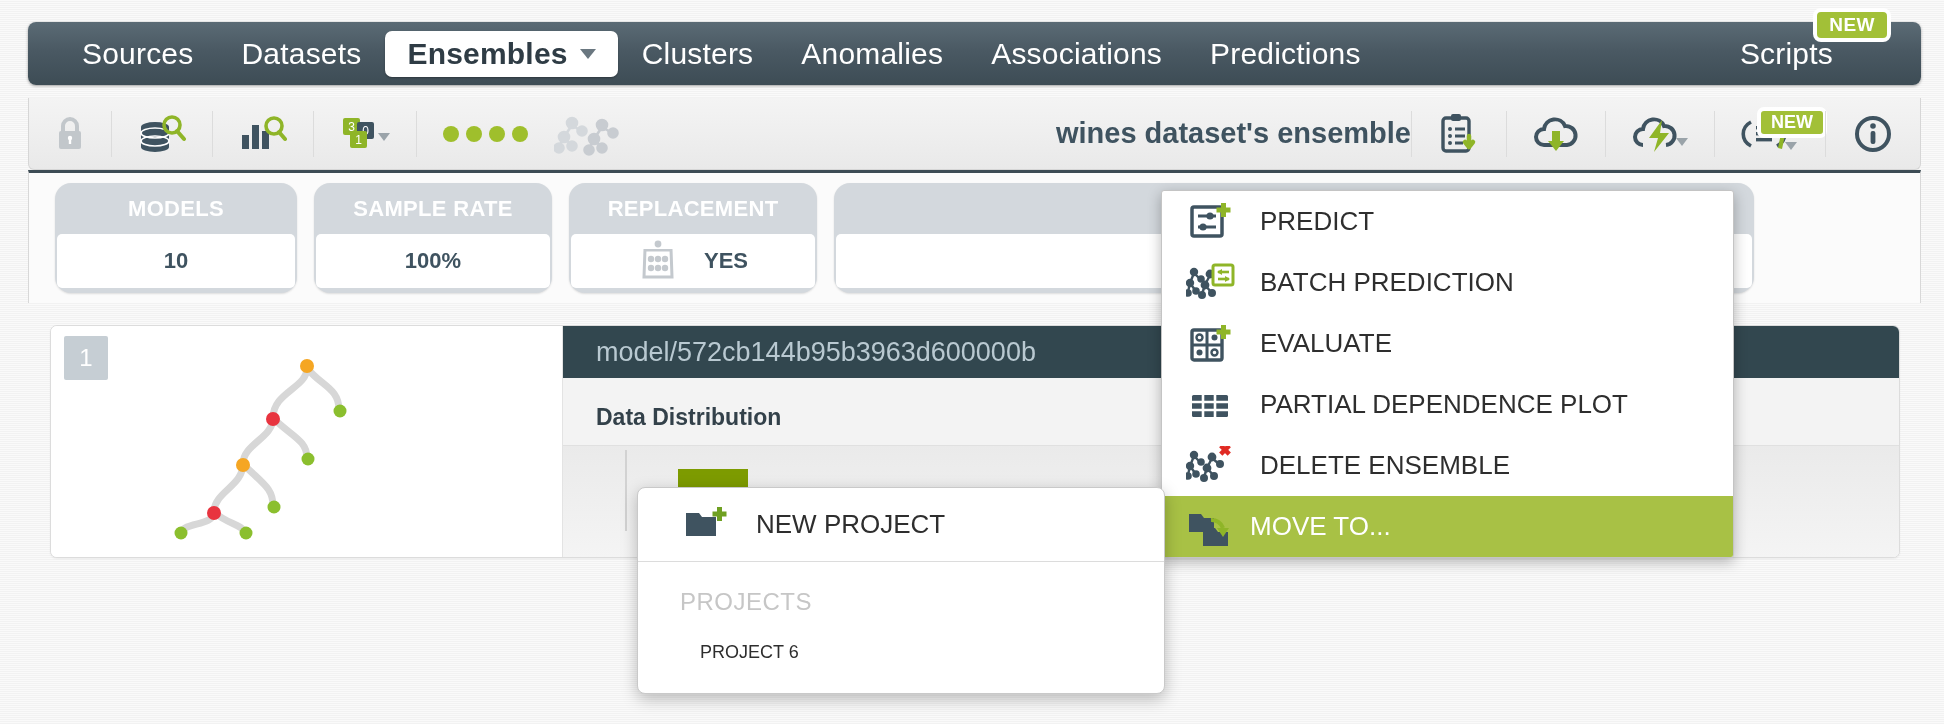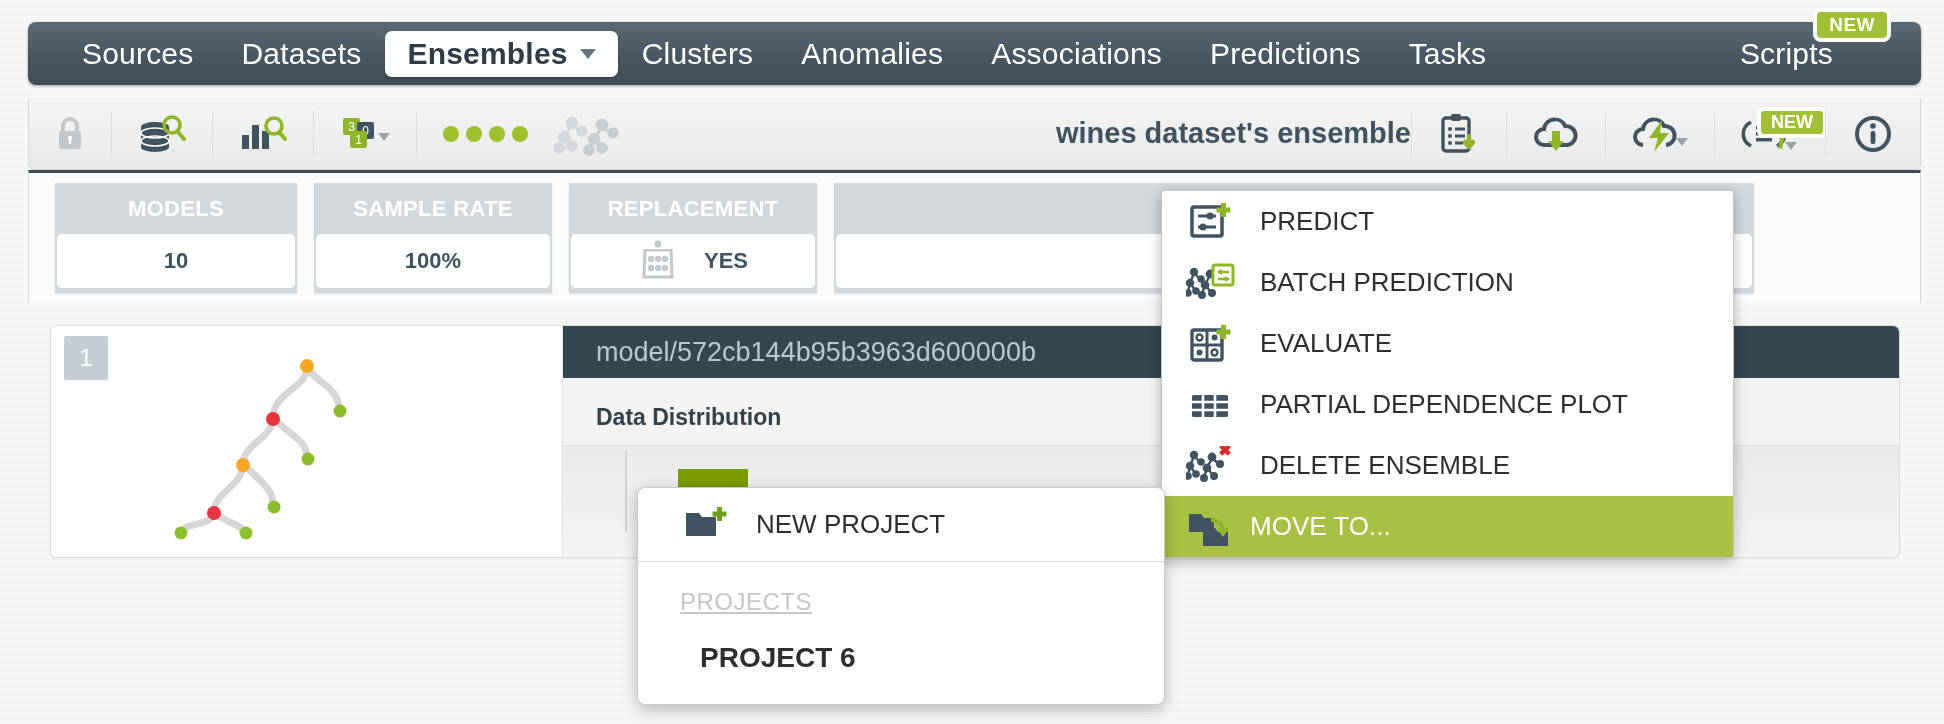--- a/index.html
+++ b/index.html
@@ -142,21 +142,21 @@
     border-right: 1px solid #d8d8d8;
     background: #fbfbfb;
     border-top: 3px solid #3d4c55;
     display: flex;
     align-items: center;
     padding: 0 26px;
     gap: 17px;
   }
   .metric {
     flex: 0 0 auto;
-    border-radius: 1px;
+    border-radius: 16px;
     background: #d3d8dd;
     padding: 0 0 5px 0;
     box-shadow: 0 1px 2px rgba(0,0,0,.12);
   }
   .metric.m1 { width: 242px; }
   .metric.m2 { width: 238px; }
   .metric.m3 { width: 248px; }
   .metric.m4 { width: 920px; }
   .metric .mtitle {
     color: #ffffff;
@@ -289,48 +289,45 @@
     font-size: 26px;
     color: #2e2e2e;
     border-bottom: 1px solid #dcdcdc;
     cursor: pointer;
   }
   .sub-head {
     padding: 26px 42px 10px;
     font-size: 24px;
     color: #c6c6c6;
     letter-spacing: .5px;
-    text-decoration: underline;
   }
   .sub-proj {
     padding: 16px 42px 30px 62px;
-    font-size: 28px;
+    font-size: 18px;
     color: #2e2e2e;
     cursor: pointer;
-    font-weight: bold;
   }
 </style>
 </head>
 <body>
 
 <div id="page">
 
   <div class="topnav">
     <div class="nav-left">
       <div class="nav-item">Sources</div>
       <div class="nav-item">Datasets</div>
       <div class="nav-item active">
         <span>Ensembles</span>
         <span class="caret-dark"></span>
       </div>
       <div class="nav-item">Clusters</div>
       <div class="nav-item">Anomalies</div>
       <div class="nav-item">Associations</div>
       <div class="nav-item">Predictions</div>
-      <div class="nav-item">Tasks</div>
     </div>
     <div class="nav-right">
       <div class="nav-item">
         <span>Scripts</span>
         <span class="caret-light"></span>
       </div>
       <span class="new-badge">NEW</span>
     </div>
   </div>
 

